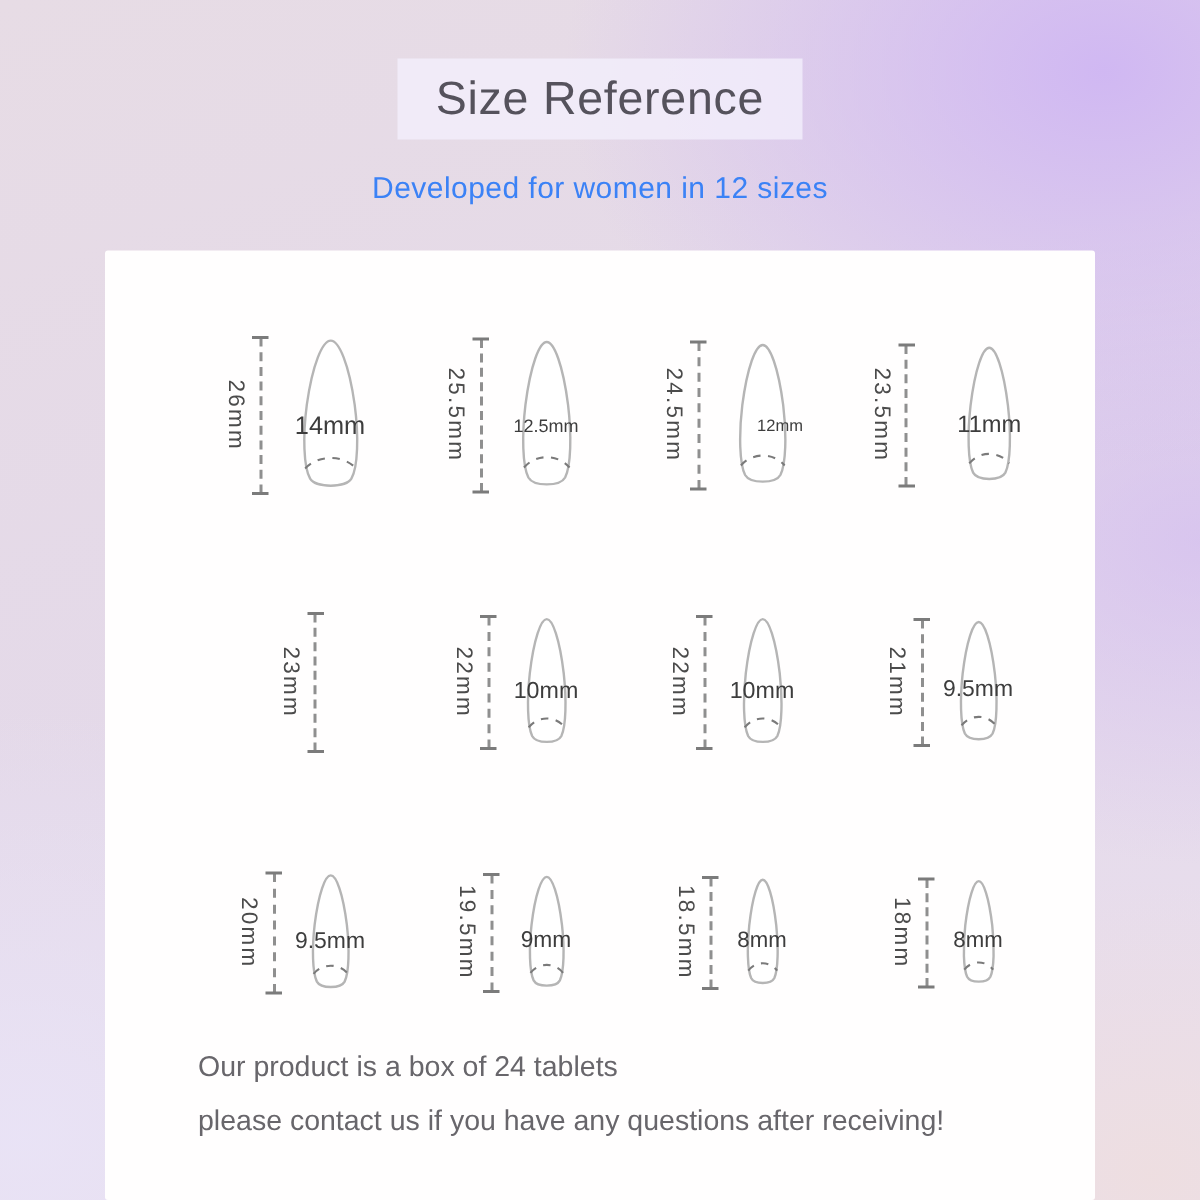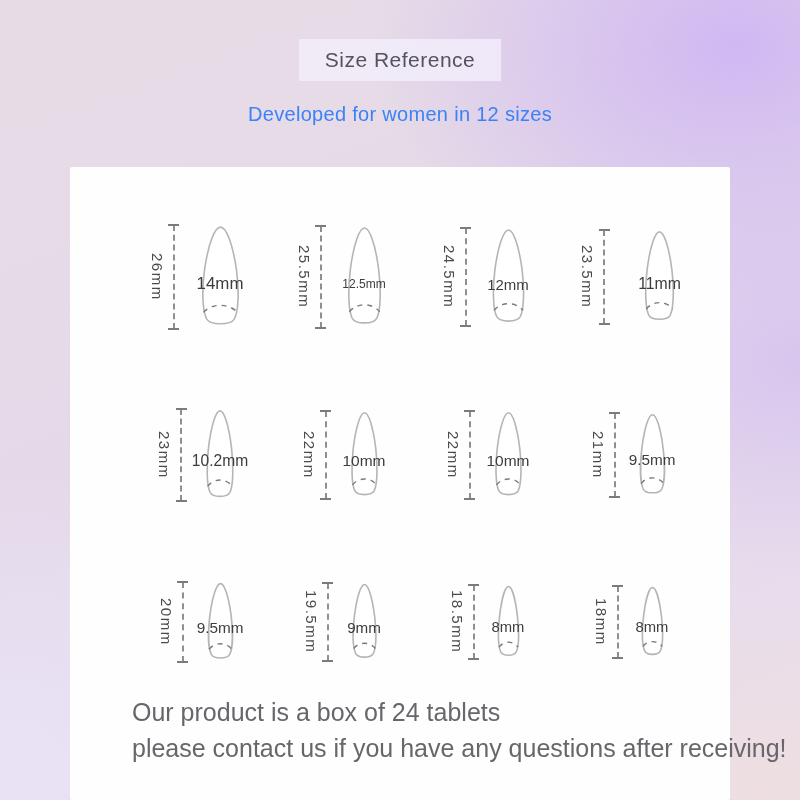--- a/index.html
+++ b/index.html
@@ -10,21 +10,21 @@
       radial-gradient(75% 55% at 92% 6%, rgba(207,182,243,.95) 0%, rgba(207,182,243,0) 60%),
       radial-gradient(60% 45% at 100% 45%, rgba(206,180,242,.55) 0%, rgba(206,180,242,0) 60%),
       radial-gradient(55% 45% at 96% 98%, rgba(238,222,224,.95) 0%, rgba(238,222,224,0) 55%),
       radial-gradient(70% 60% at 2% 95%, rgba(233,227,246,.95) 0%, rgba(233,227,246,0) 60%),
       linear-gradient(160deg,#e7dce5 0%,#e4d9e9 50%,#e9dfee 100%);
   }
   .header{position:absolute;top:0;left:0;width:100%;text-align:center;}
   .title-box{
     display:inline-block;margin-top:39px;padding:9px 26px;
     background:rgba(244,240,253,.78);
-    font-size:21px;color:#55525c;letter-spacing:.5px;
+    font-size:31px;color:#55525c;letter-spacing:.5px;
   }
   .subtitle{margin-top:22px;font-size:20px;color:#3b82f6;letter-spacing:.3px;}
   .panel{
     position:absolute;left:70px;top:167px;width:660px;height:633px;
     background:#fffefe;border-radius:2px;
   }
   .grid{
     display:grid;grid-template-columns:repeat(4,1fr);
     grid-template-rows:180px 175px 160px;
     padding:20px 28px 0 56px;
@@ -41,21 +41,21 @@
     content:"";position:absolute;left:-6.5px;width:11px;height:2px;background:#7b7b7b;
   }
   .mline::before{top:-1px;}
   .mline::after{bottom:-1px;}
   .nail{position:relative;text-align:right;}
   .nail svg{position:absolute;inset:0;width:100%;height:100%;overflow:visible;}
   .wlabel{
     position:absolute;left:50%;top:57%;transform:translate(-50%,-50%);
     white-space:nowrap;font-weight:500;color:#3d3d3d;
   }
-  .footer{position:absolute;left:62px;top:527px;font-size:25px;color:#68666b;line-height:36px;}
+  .footer{position:absolute;left:62px;top:527px;font-size:19px;color:#68666b;line-height:36px;}
   .footer div{white-space:nowrap;}
 </style>
 </head>
 <body>
 
 <div class="header">
   <div class="title-box">Size Reference</div>
   <div class="subtitle">Developed for women in 12 sizes</div>
 </div>
 
@@ -93,21 +93,21 @@
     <div class="cell">
       <div class="measure">
         <span class="mlabel">24.5mm</span>
         <div class="mline" style="height: 98px;"></div>
       </div>
       <div class="nail" style="width: 47px; height: 98px;">
           <svg viewBox="0 0 100 200" preserveAspectRatio="none">
   <path d="M50,4 C60,4 72,34 79,86 C84,126 83,166 75,181 C68,193 32,193 25,181 C17,166 16,126 21,86 C28,34 40,4 50,4 Z" fill="#fff" stroke="#b5b5b5" stroke-width="1.6" vector-effect="non-scaling-stroke"></path>
   <path d="M19,168 C35,150 65,150 81,168" fill="none" stroke="#7a7a7a" stroke-width="1.4" stroke-dasharray="5,5" vector-effect="non-scaling-stroke"></path>
 </svg>
-        <span class="wlabel" style="font-size: 15px;">12mm</span>
+        <span class="wlabel" style="font-size: 11px; margin-left: 12px;">12mm</span>
       </div>
     </div>
 
     <div class="cell">
       <div class="measure">
         <span class="mlabel">23.5mm</span>
         <div class="mline" style="height: 94px;"></div>
       </div>
       <div class="nail" style="width: 43px; height: 94px; margin-left: 15px;">
           <svg viewBox="0 0 100 200" preserveAspectRatio="none">
@@ -115,27 +115,20 @@
   <path d="M19,168 C35,150 65,150 81,168" fill="none" stroke="#7a7a7a" stroke-width="1.4" stroke-dasharray="5,5" vector-effect="non-scaling-stroke"></path>
 </svg>
         <span class="wlabel" style="font-size: 15.8px;">11mm</span>
       </div>
     </div>
 
     <div class="cell">
       <div class="measure">
         <span class="mlabel">23mm</span>
         <div class="mline" style="height: 92px;"></div>
-      </div>
-      <div class="nail" style="width: 40px; height: 92px;">
-          <svg viewBox="0 0 100 200" preserveAspectRatio="none">
-  <path d="M50,4 C60,4 72,34 79,86 C84,126 83,166 75,181 C68,193 32,193 25,181 C17,166 16,126 21,86 C28,34 40,4 50,4 Z" fill="#fff" stroke="#b5b5b5" stroke-width="1.6" vector-effect="non-scaling-stroke"></path>
-  <path d="M19,168 C35,150 65,150 81,168" fill="none" stroke="#7a7a7a" stroke-width="1.4" stroke-dasharray="5,5" vector-effect="non-scaling-stroke"></path>
-</svg>
-        <span class="wlabel" style="font-size: 15.6px;">10.2mm</span>
       </div>
     </div>
 
     <div class="cell">
       <div class="measure">
         <span class="mlabel">22mm</span>
         <div class="mline" style="height: 88px;"></div>
       </div>
       <div class="nail" style="width: 39px; height: 88px;">
           <svg viewBox="0 0 100 200" preserveAspectRatio="none">

